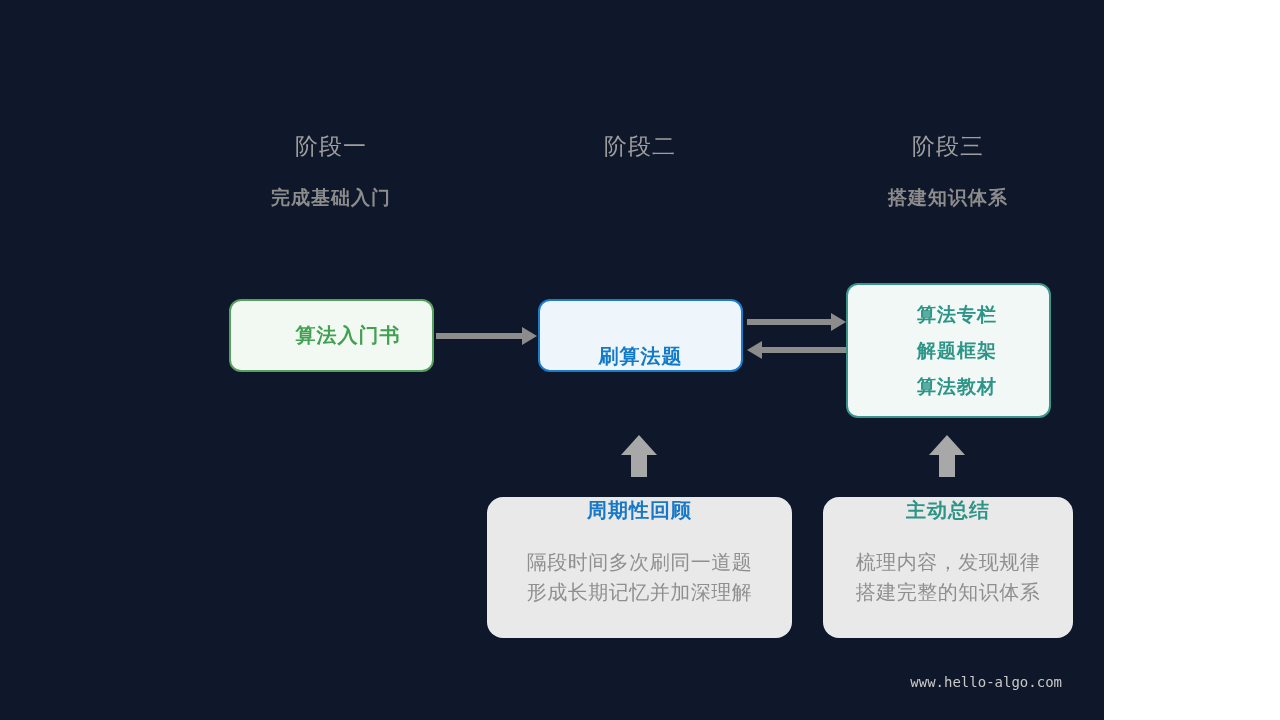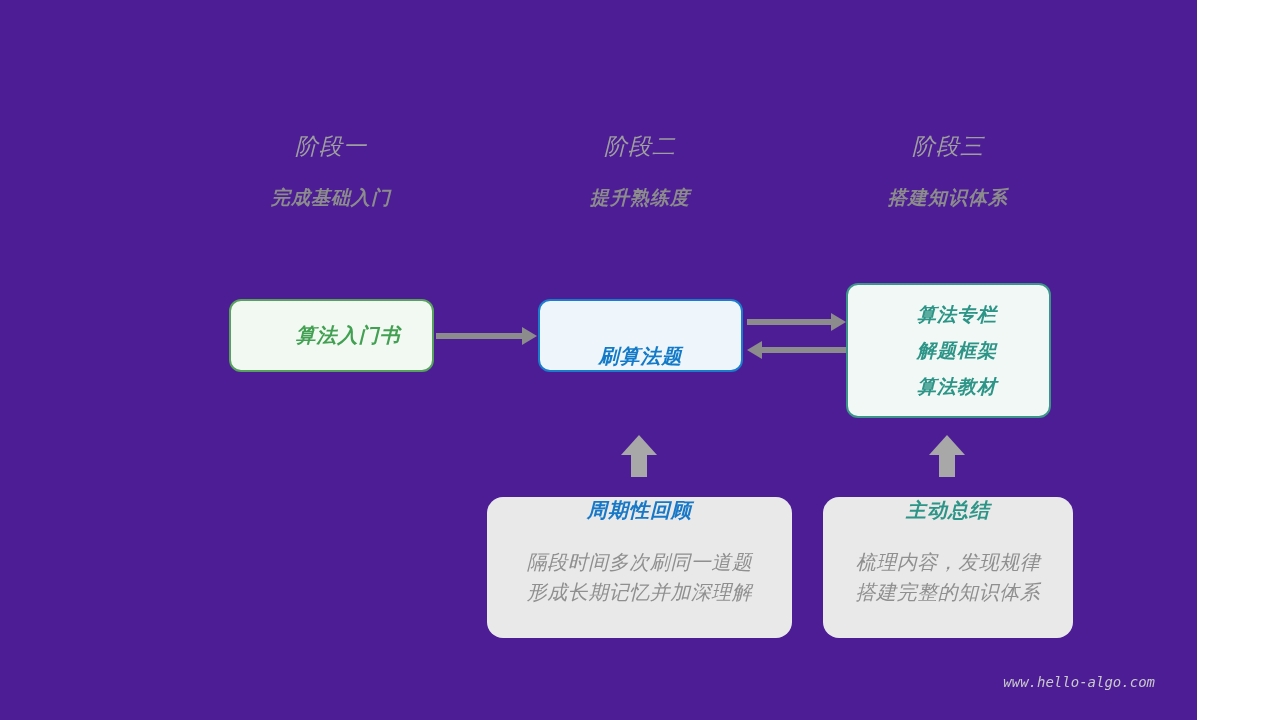--- a/index.html
+++ b/index.html
@@ -1,22 +1,21 @@
 <!DOCTYPE html>
 <html><head>
 <meta charset="utf-8">
 <style>
   html,body{margin:0;padding:0;background:#ffffff;}
   .canvas{
     position:relative;
-    width:1197px;height:720px;
-    background:#4c1d95;
+    width:1104px;height:720px;
+    background:#0f172a;
     overflow:hidden;
     font-family:"Liberation Sans", sans-serif;
-    font-style:italic;
   }
   
   .stage{position:absolute;width:300px;text-align:center;}
   .stage-title{
     font-size:23px;color:#9e9e9e;letter-spacing:1px;font-weight:400;
   }
   .stage-subtitle{
     margin-top:23px;font-size:19px;color:#8c8c8c;font-weight:bold;letter-spacing:1px;
   }
   
@@ -74,21 +73,20 @@
 <body>
 
 <div class="canvas">
 
   <div class="stage" style="left:181px;top:131px;">
     <div class="stage-title">阶段一</div>
     <div class="stage-subtitle">完成基础入门</div>
   </div>
   <div class="stage" style="left:490px;top:131px;">
     <div class="stage-title">阶段二</div>
-    <div class="stage-subtitle">提升熟练度</div>
   </div>
   <div class="stage" style="left:798px;top:131px;">
     <div class="stage-title">阶段三</div>
     <div class="stage-subtitle">搭建知识体系</div>
   </div>
 
   <div class="node node-green" style="left:229px;top:299px;width:205px;height:73px;">
     <span>算法入门书</span>
   </div>
 

